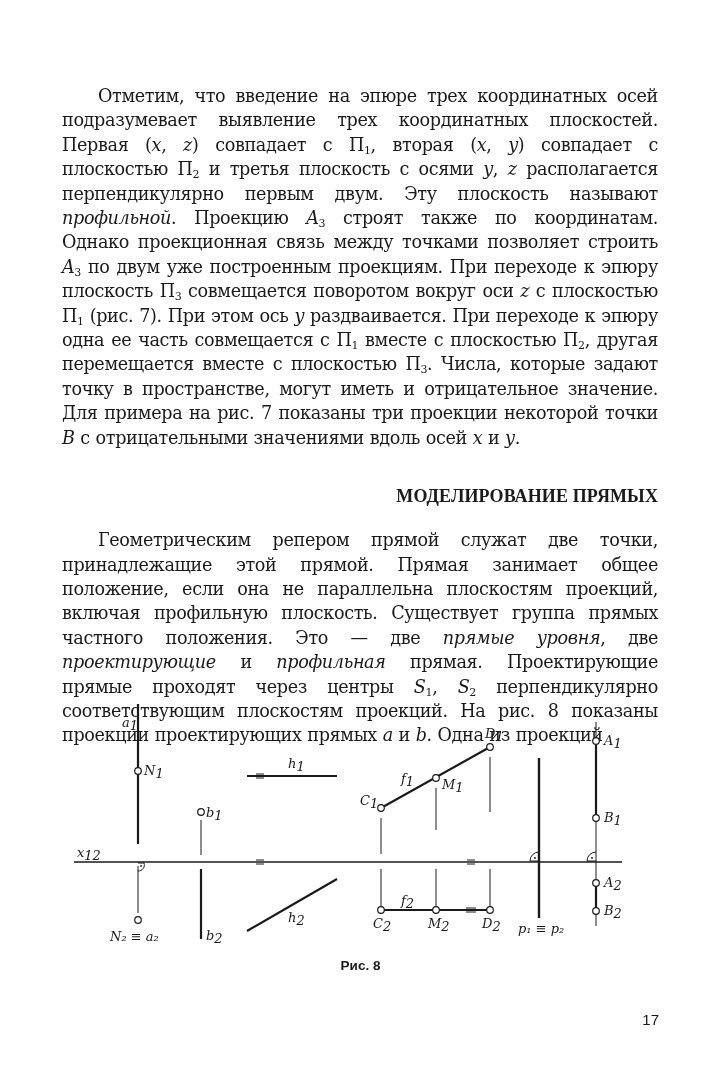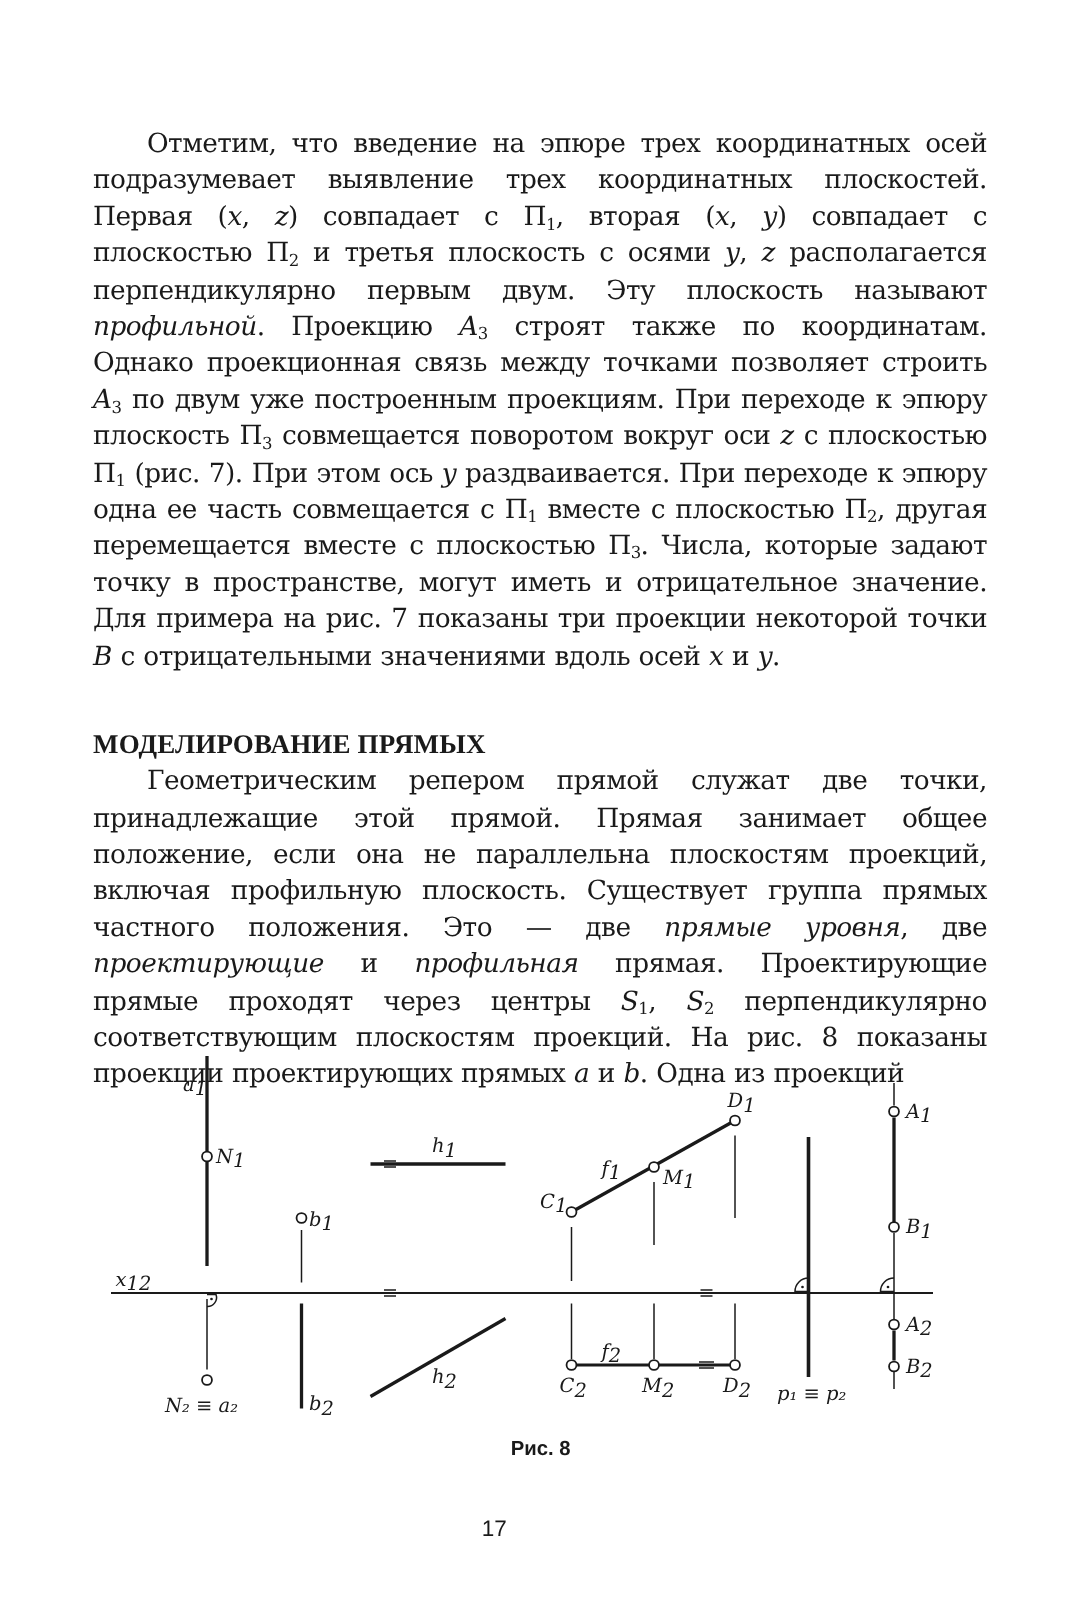--- a/index.html
+++ b/index.html
@@ -2,29 +2,29 @@
 <html><head>
 <meta charset="utf-8">
 <style>
   html, body { margin: 0; padding: 0; background: #ffffff; }
   body { width: 721px; height: 1080px; position: relative; overflow: hidden;
          font-family: "DejaVu Serif", "Liberation Serif", serif; color: #1a1a1a; }
   .page { position: absolute; left: 62px; top: 84px; width: 596px; }
   .para { font-size: 17.6px; line-height: 24.4px; text-align: justify; margin: 0; letter-spacing: -0.35px; word-spacing: 0.5px; }
   .para.indent { text-indent: 36px; }
   .heading { font-family: "Liberation Serif", serif; font-weight: bold; font-size: 18px;
-             text-align: left; margin: 36px 0 2px 0; letter-spacing: 0.1px; }
+             text-align: right; margin: 36px 0 21px 0; letter-spacing: 0.1px; }
   i, .it { font-style: italic; }
   sub { font-size: 11px; vertical-align: -3px; line-height: 0; }
   .fig { position: absolute; left: 0; top: 0; width: 721px; height: 1080px; pointer-events: none; }
   .fig svg { position: absolute; left: 0; top: 0; }
   .fig text { font-family: "DejaVu Serif", "Liberation Serif", serif; font-style: italic; font-size: 13px; fill: #1a1a1a; }
   .caption { position: absolute; left: 0; width: 721px; top: 958px; text-align: center;
              font-family: Liberation Sans, sans-serif; font-weight: bold; font-size: 13.5px; }
-  .pagenum { position: absolute; left: 0; width: 659px; top: 1011px; text-align: center;
+  .pagenum { position: absolute; left: 0; width: 659px; top: 1011px; text-align: right;
              font-family: "Liberation Sans", sans-serif; font-size: 15px; }
 </style>
 </head>
 <body>
 
 <div class="page">
   <p class="para indent">Отметим, что введение на эпюре трех координатных осей подразумевает выявление трех координатных плоскостей. Первая (<i>x</i>, <i>z</i>) совпадает с П<sub>1</sub>, вторая (<i>x</i>, <i>y</i>) совпадает с плоскостью П<sub>2</sub> и третья плоскость с осями <i>y</i>, <i>z</i> располагается перпендикулярно первым двум. Эту плоскость называют <i>профильной</i>. Проекцию <i>A</i><sub>3</sub> строят также по координатам. Однако проекционная связь между точками позволяет строить <i>A</i><sub>3</sub> по двум уже построенным проекциям. При переходе к эпюру плоскость П<sub>3</sub> совмещается поворотом вокруг оси <i>z</i> с плоскостью П<sub>1</sub> (рис. 7). При этом ось <i>y</i> раздваивается. При переходе к эпюру одна ее часть совмещается с П<sub>1</sub> вместе с плоскостью П<sub>2</sub>, другая перемещается вместе с плоскостью П<sub>3</sub>. Числа, которые задают точку в пространстве, могут иметь и отрицательное значение. Для примера на рис. 7 показаны три проекции некоторой точки <i>B</i> с отрицательными значениями вдоль осей <i>x</i> и <i>y</i>.</p>
   <div class="heading">МОДЕЛИРОВАНИЕ ПРЯМЫХ</div>
   <p class="para indent">Геометрическим репером прямой служат две точки, принадлежащие этой прямой. Прямая занимает общее положение, если она не параллельна плоскостям проекций, включая профильную плоскость. Существует группа прямых частного положения. Это — две <i>прямые уровня</i>, две <i>проектирующие</i> и <i>профильная</i> прямая. Проектирующие прямые проходят через центры <i>S</i><sub>1</sub>, <i>S</i><sub>2</sub> перпендикулярно соответствующим плоскостям проекций. На рис. 8 показаны проекции проектирующих прямых <i>a</i> и <i>b</i>. Одна из проекций</p>
 </div>

